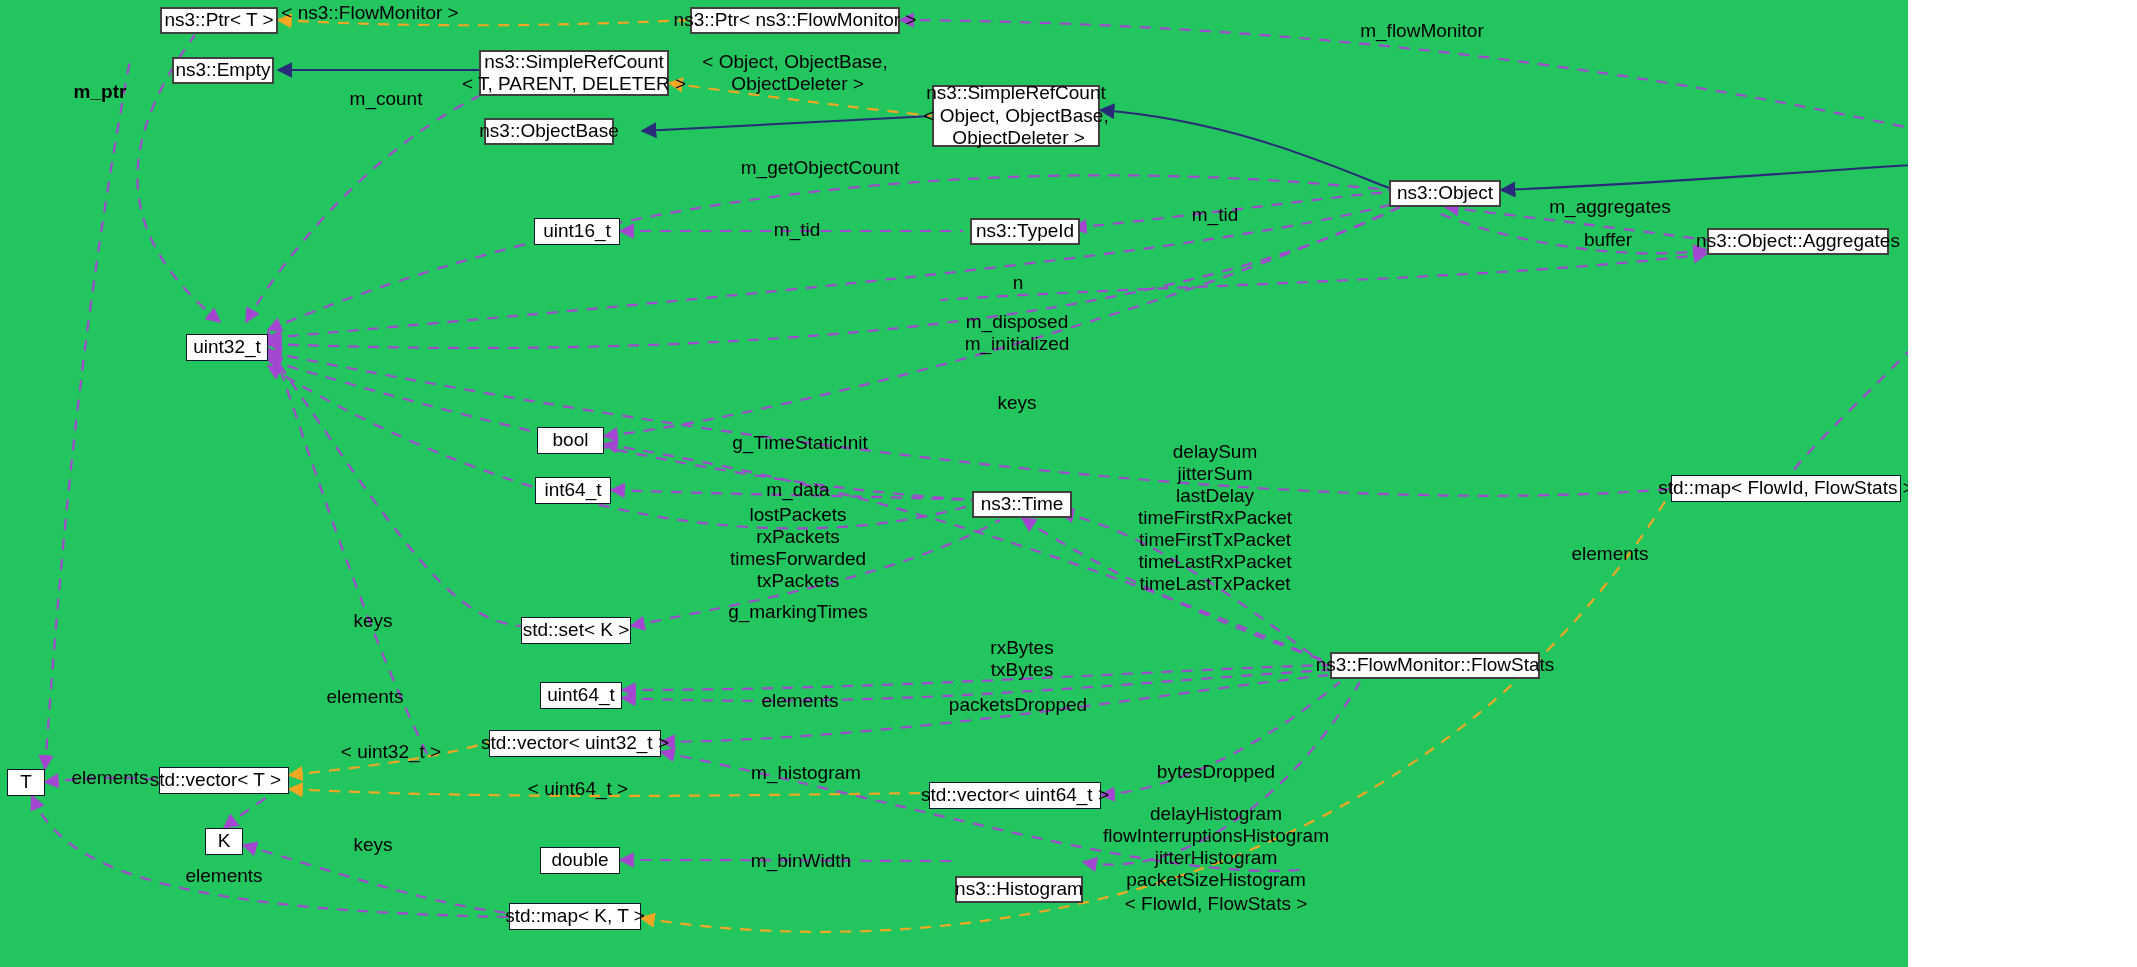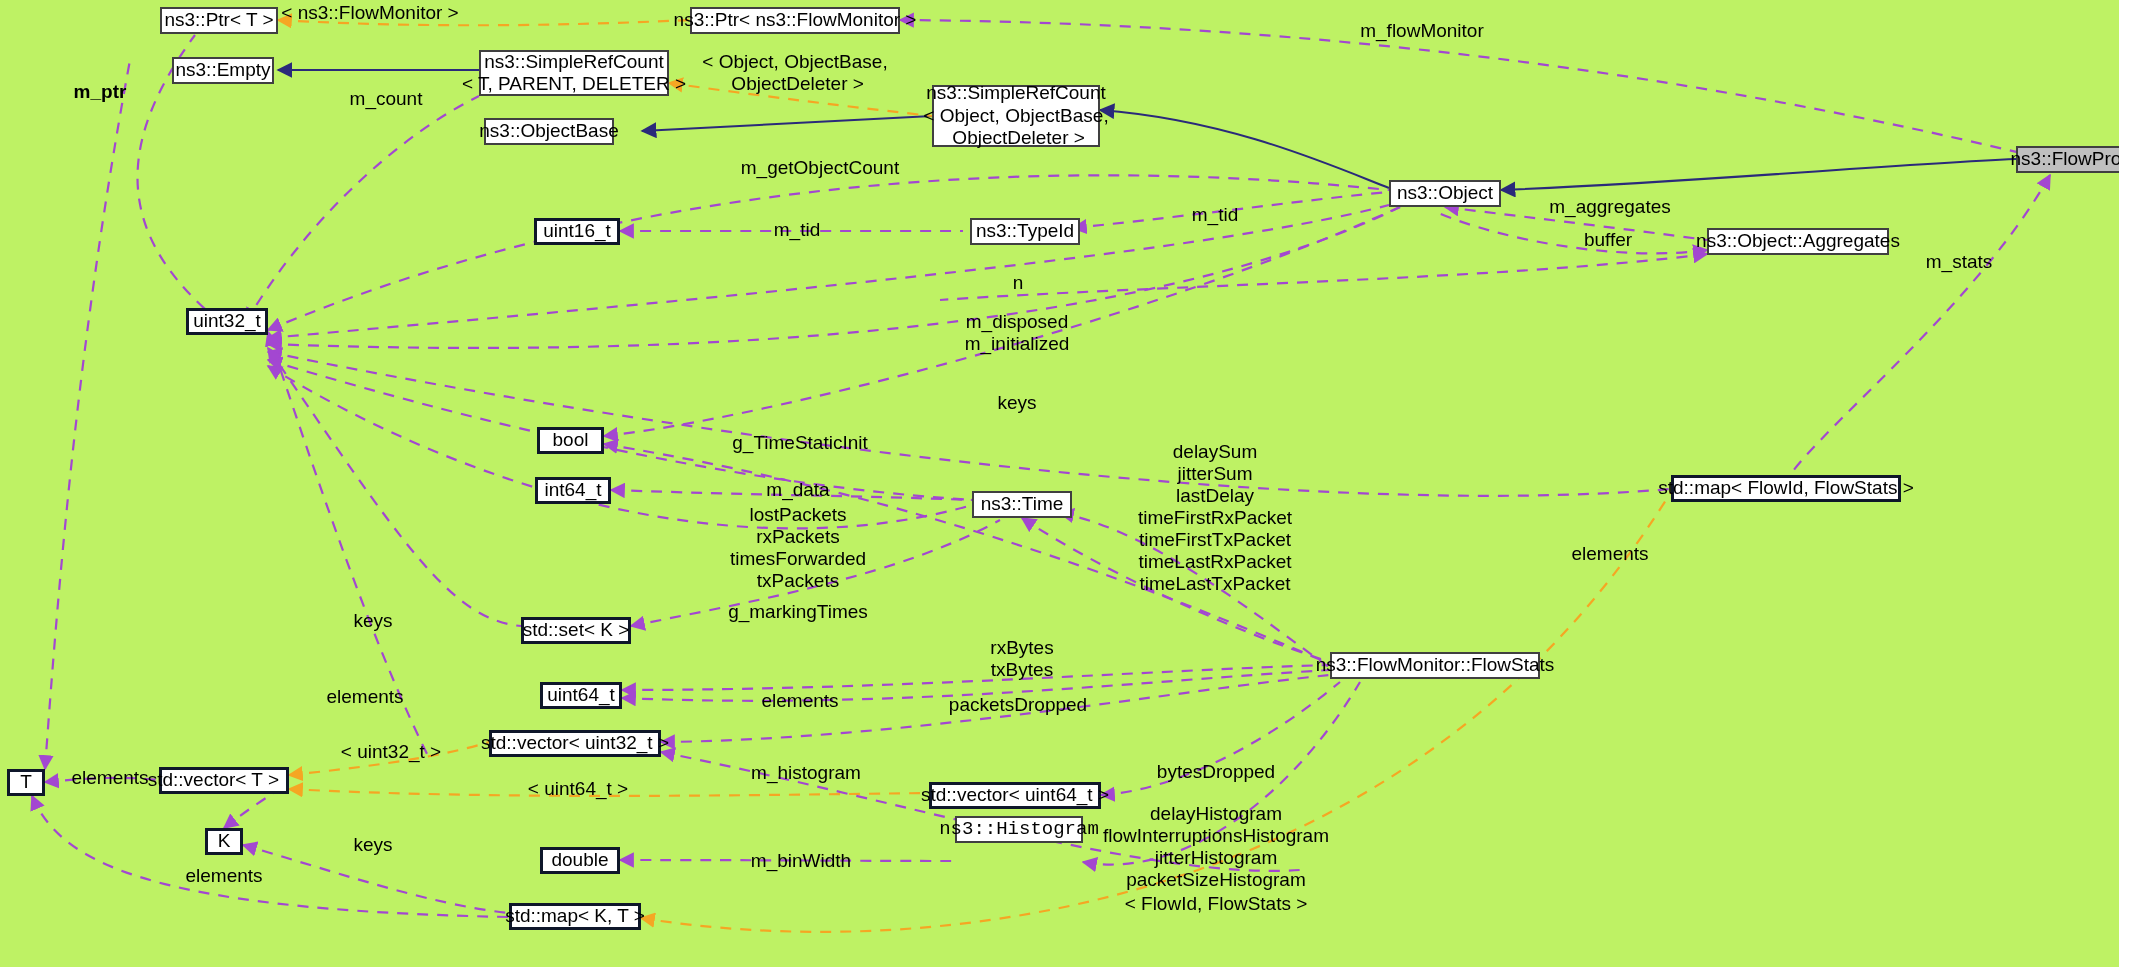--- a/index.html
+++ b/index.html
@@ -2,40 +2,39 @@
 <html><head>
 <meta charset="utf-8">
 <style>
   html, body {
     margin: 0;
     padding: 0;
     background: #ffffff;
   }
   #diagram {
     position: relative;
-    width: 2087px;
+    width: 1908px;
     height: 967px;
-    background: #bef264;
+    background: #22c55e;
     font-family: "Liberation Sans", sans-serif;
     overflow: hidden;
-    padding-left: 32px;
   }
   #edges {
     position: absolute;
     left: 0;
     top: 0;
     width: 2137px;
     height: 967px;
     pointer-events: none;
   }
   .node {
     position: absolute;
     box-sizing: border-box;
     background: #ffffff;
-    border: 3px solid #0f172a;
+    border: 1px solid #0f172a;
     color: #000000;
     font-size: 19px;
     line-height: 1.18;
     text-align: center;
     white-space: pre;
     display: flex;
     align-items: center;
     justify-content: center;
     padding: 2px 7px;
     z-index: 5;
@@ -138,35 +137,35 @@
 &lt; T, PARENT, DELETER &gt;</span></div>
       <div class="node strong" style="left: 484px; top: 118px; width: 130px; height: 27px;"><span>ns3::ObjectBase</span></div>
       <div class="node strong" style="left: 932px; top: 85px; width: 168px; height: 62px;"><span>ns3::SimpleRefCount
 &lt; Object, ObjectBase,
  ObjectDeleter &gt;</span></div>
       <div class="node strong" style="left: 1389px; top: 180px; width: 112px; height: 27px;"><span>ns3::Object</span></div>
       <div class="node strong" style="left: 1707px; top: 228px; width: 182px; height: 27px;"><span>ns3::Object::Aggregates</span></div>
       <div class="node current" style="left: 2016px; top: 146px; width: 121px; height: 27px;"><span>ns3::FlowProbe</span></div>
       <div class="node" style="left: 534px; top: 218px; width: 86px; height: 27px;"><span>uint16_t</span></div>
       <div class="node strong" style="left: 963px; top: 218px; width: 110px; height: 27px; margin-left: 7px;"><span>ns3::TypeId</span></div>
-      <div class="node" style="left: 186px; top: 308px; width: 82px; height: 27px;"><span>uint32_t</span></div>
+      <div class="node" style="left: 186px; top: 334px; width: 82px; height: 27px;"><span>uint32_t</span></div>
       <div class="node" style="left: 537px; top: 427px; width: 67px; height: 27px;"><span>bool</span></div>
       <div class="node" style="left: 535px; top: 477px; width: 76px; height: 27px;"><span>int64_t</span></div>
       <div class="node strong" style="left: 972px; top: 491px; width: 100px; height: 27px;"><span>ns3::Time</span></div>
       <div class="node" style="left: 1671px; top: 475px; width: 230px; height: 27px;"><span>std::map&lt; FlowId, FlowStats &gt;</span></div>
       <div class="node" style="left: 521px; top: 617px; width: 110px; height: 27px;"><span>std::set&lt; K &gt;</span></div>
       <div class="node strong" style="left: 1330px; top: 652px; width: 210px; height: 27px;"><span>ns3::FlowMonitor::FlowStats</span></div>
       <div class="node" style="left: 540px; top: 682px; width: 82px; height: 27px;"><span>uint64_t</span></div>
       <div class="node" style="left: 489px; top: 730px; width: 172px; height: 27px;"><span>std::vector&lt; uint32_t &gt;</span></div>
       <div class="node" style="left: 7px; top: 769px; width: 38px; height: 27px;"><span>T</span></div>
       <div class="node" style="left: 159px; top: 767px; width: 130px; height: 27px; justify-content: flex-end;"><span>std::vector&lt; T &gt;</span></div>
       <div class="node" style="left: 929px; top: 782px; width: 172px; height: 27px;"><span>std::vector&lt; uint64_t &gt;</span></div>
       <div class="node" style="left: 205px; top: 828px; width: 38px; height: 27px;"><span>K</span></div>
       <div class="node" style="left: 540px; top: 847px; width: 80px; height: 27px;"><span>double</span></div>
-      <div class="node strong" style="left: 955px; top: 816px; width: 128px; height: 27px; font-family: Liberation Mono, monospace;"><span>ns3::Histogram</span></div>
+      <div class="node strong" style="left: 955px; top: 876px; width: 128px; height: 27px;"><span>ns3::Histogram</span></div>
       <div class="node" style="left: 509px; top: 903px; width: 132px; height: 27px;"><span>std::map&lt; K, T &gt;</span></div>
     </div>
   <div id="labels">
       <div class="edge-label" style="left: 370px; top: 2px;">&lt; ns3::FlowMonitor &gt;</div>
       <div class="edge-label" style="left: 1422px; top: 20px;">m_flowMonitor</div>
       <div class="edge-label" style="left: 100px; top: 81px; font-weight: bold;">m_ptr</div>
       <div class="edge-label" style="left: 795px; top: 51px;">&lt; Object, ObjectBase,
  ObjectDeleter &gt;</div>
       <div class="edge-label" style="left: 386px; top: 88px;">m_count</div>
       <div class="edge-label" style="left: 820px; top: 157px;">m_getObjectCount</div>

